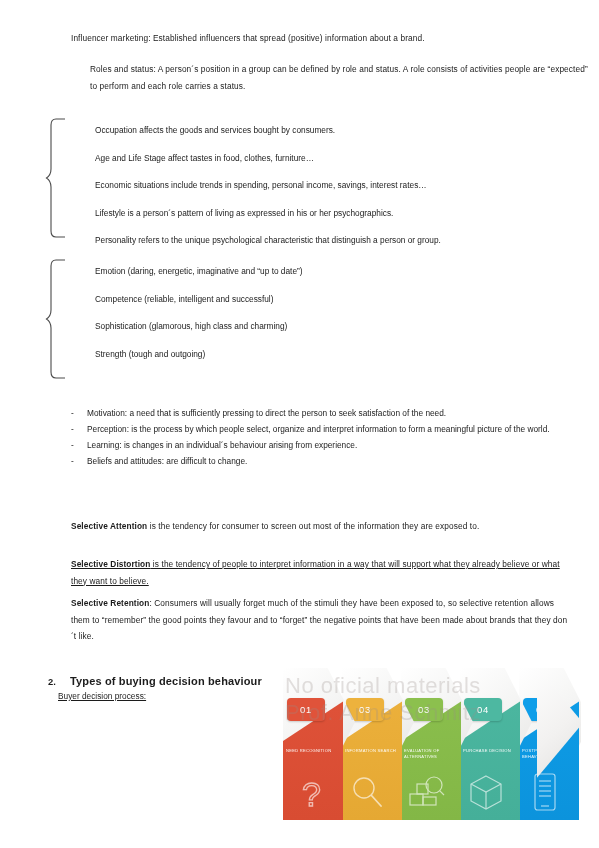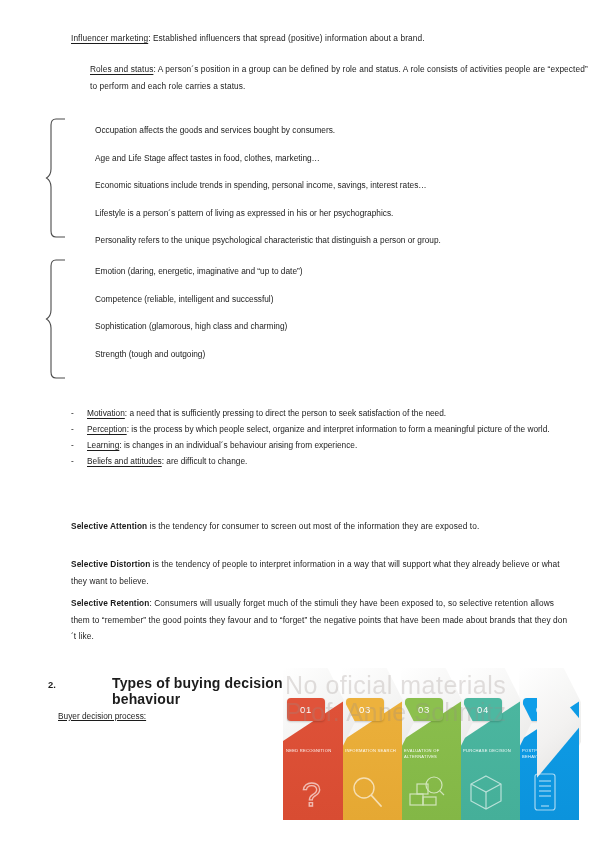--- a/index.html
+++ b/index.html
@@ -22,21 +22,21 @@
   }
 
   
   .para {
     position: absolute;
     font-size: 8.3px;
     line-height: 16.6px;
     color: #1b1b1b;
     letter-spacing: .1px;
   }
-  .u { text-decoration: underline; text-underline-offset: 1.5px; }
+  .u { text-underline-offset: 1.5px; }
   .b { font-weight: bold; }
 
   
   .brace-group { position: absolute; }
   .brace {
     position: absolute;
     left: 0;
     top: 0;
     width: 22px;
     height: 100%;
@@ -78,24 +78,23 @@
   
   .heading-block { position: absolute; }
   .heading-row { display: flex; align-items: baseline; }
   .heading-num {
     font-size: 9.4px;
     font-weight: bold;
     width: 22px;
     flex: 0 0 22px;
   }
   .heading-text {
-    font-size: 14px;
+    font-size: 11px;
     font-weight: bold;
     letter-spacing: .15px;
-    margin-left: 42px;
   }
   .heading-sub {
     font-size: 8.3px;
     margin-left: 10px;
     margin-top: 4px;
     text-decoration: underline;
   }
 
   
   .infographic {
@@ -106,21 +105,21 @@
     height: 152px;
     overflow: hidden;
     background: #ffffff;
   }
   .ig-canvas { position: absolute; inset: 0; }
   .ig-watermark {
     position: absolute;
     left: 2px;
     top: 4px;
     width: 300px;
-    font-size: 25px;
+    font-size: 22px;
     line-height: 27px;
     font-weight: normal;
     color: rgba(150,140,135,0.27);
     letter-spacing: .5px;
     white-space: nowrap;
     pointer-events: none;
     z-index: 6;
   }
   .ig-step {
     position: absolute;
@@ -209,21 +208,21 @@
   </div>
 
   <div class="brace-group" style="left:45px; top:117px; width:530px; height:122px;">
     <div class="brace">
       <svg width="22" height="122" viewBox="0 0 22 122">
         <path d="M20 2 H11 Q6 2 6 8 V52 Q6 58 1.5 61 Q6 64 6 70 V114 Q6 120 11 120 H20" fill="none" stroke="#4a4a4a" stroke-width="1.1"></path>
       </svg>
     </div>
     <div class="brace-items">
       <div class="row">Occupation affects the goods and services bought by consumers.</div>
-      <div class="row">Age and Life Stage affect tastes in food, clothes, marketing…</div>
+      <div class="row">Age and Life Stage affect tastes in food, clothes, furniture…</div>
       <div class="row">Economic situations include trends in spending, personal income, savings, interest rates…</div>
       <div class="row">Lifestyle is a person´s pattern of living as expressed in his or her psychographics.</div>
       <div class="row">Personality refers to the unique psychological characteristic that distinguish a person or group.</div>
     </div>
   </div>
 
   <div class="brace-group" style="left:45px; top:258px; width:530px; height:122px;">
     <div class="brace">
       <svg width="22" height="122" viewBox="0 0 22 122">
         <path d="M20 2 H11 Q6 2 6 8 V52 Q6 58 1.5 61 Q6 64 6 70 V114 Q6 120 11 120 H20" fill="none" stroke="#4a4a4a" stroke-width="1.1"></path>
@@ -257,21 +256,21 @@
     <div class="li">
       <span class="dash">-</span>
       <span class="txt"><span class="u">Beliefs and attitudes</span><span>: are difficult to change.</span></span>
     </div>
   </div>
 
   <div class="para" style="left:71px; top:518px; width:490px;">
     <span class="b">Selective Attention</span><span> is the tendency for consumer to screen out most of the information they are exposed to.</span>
   </div>
 
-  <div class="para" style="left:71px; top:556px; width:498px;">
+  <div class="para" style="left:71px; top:556px; width:498px;text-decoration:underline;">
     <span class="b">Selective Distortion</span><span> is the tendency of people to interpret information in a way that will support what they already believe or what they want to believe.</span>
   </div>
 
   <div class="para" style="left:71px; top:595px; width:500px;">
     <span class="b">Selective Retention</span><span>: Consumers will usually forget much of the stimuli they have been exposed to, so selective retention allows them to “remember” the good points they favour and to “forget” the negative points that have been made about brands that they don´t like.</span>
   </div>
 
   <div class="heading-block" style="left:48px; top:675px; width:260px;">
     <div class="heading-row">
       <span class="heading-num">2.</span>

